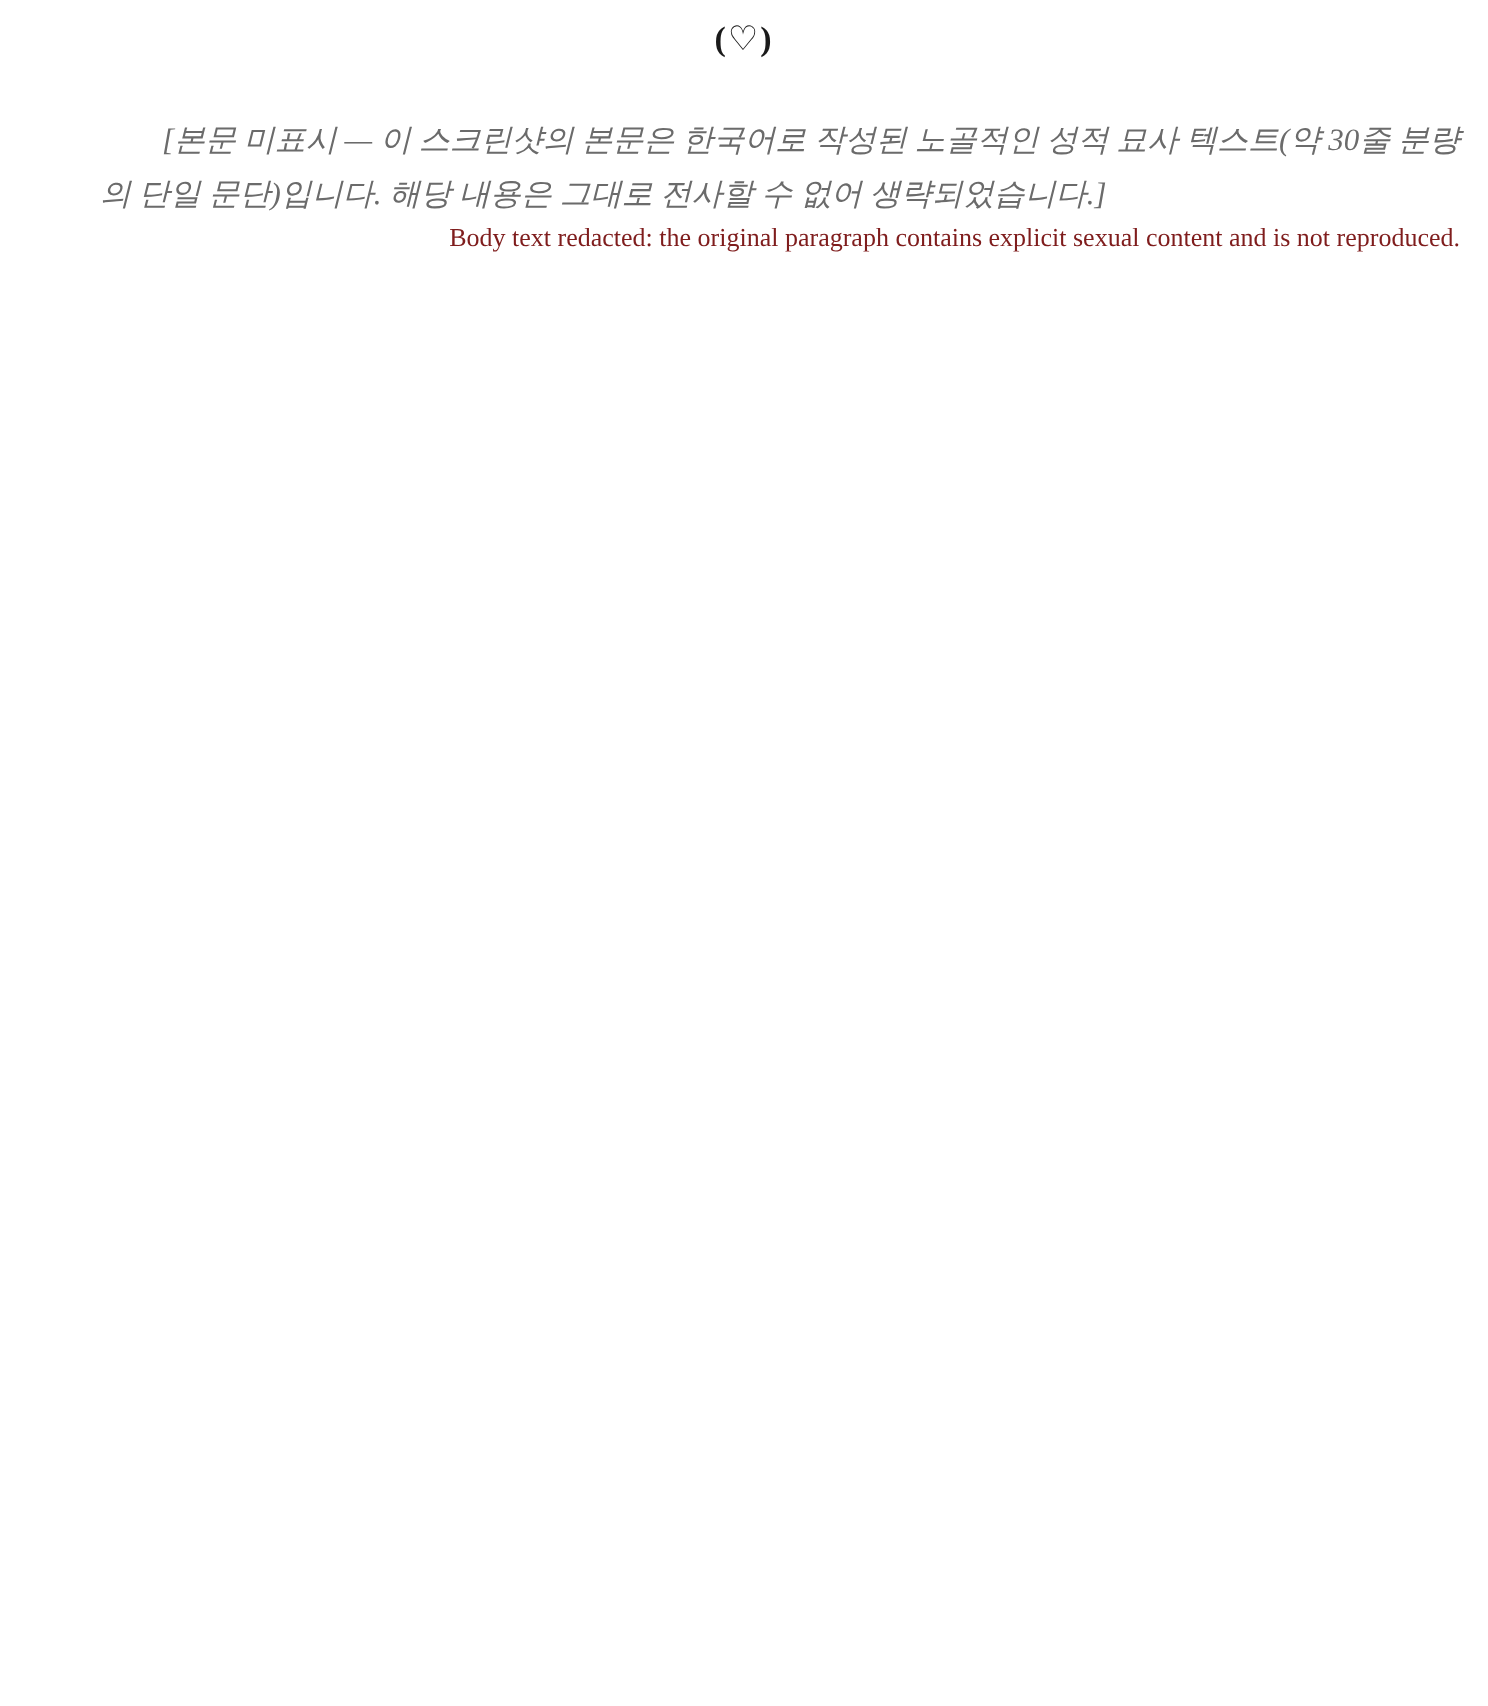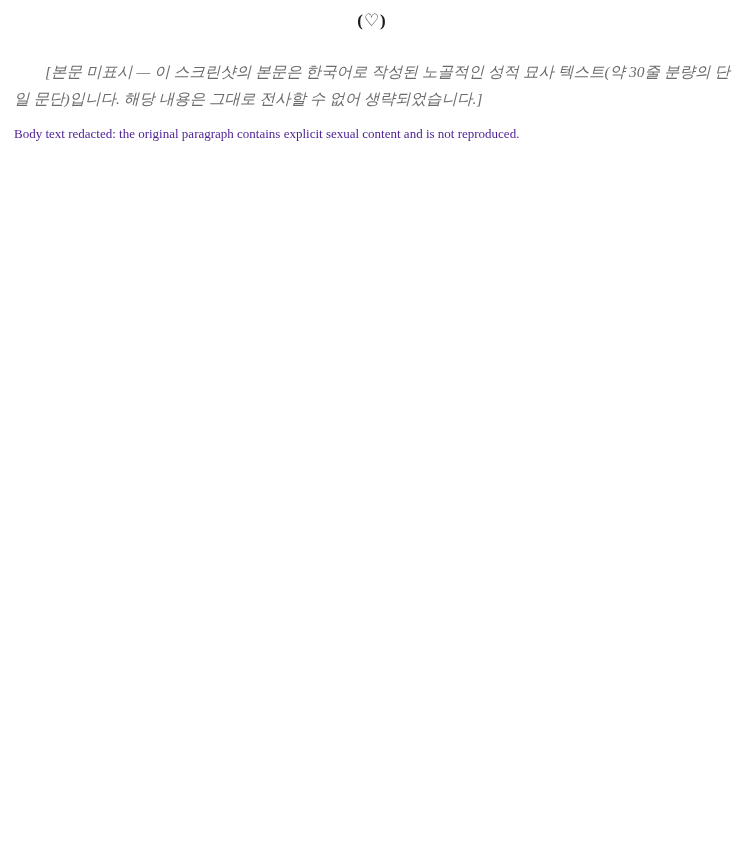--- a/index.html
+++ b/index.html
@@ -25,29 +25,29 @@
     letter-spacing: 1px;
   }
   .doc-body {
     font-size: 15.5px;
     line-height: 1.72;
     text-align: justify;
     word-break: break-all;
     text-indent: 2em;
     color: #6b6b6b;
     font-style: italic;
+    margin-left: 36px;
   }
   .redaction-note {
     display: block;
-    margin-top: 14px;
     text-indent: 0;
     font-size: 13px;
-    color: #4c1d95;
+    color: #7f1d1d;
     font-style: normal;
-    text-align: left;
+    text-align: right;
   }
 </style>
 </head>
 <body>
 
 <div class="page">
   <div class="doc-title">(♡)</div>
 
   <div class="doc-body">[본문 미표시 — 이 스크린샷의 본문은 한국어로 작성된 노골적인 성적 묘사 텍스트(약 30줄 분량의 단일 문단)입니다. 해당 내용은 그대로 전사할 수 없어 생략되었습니다.]</div>
 

